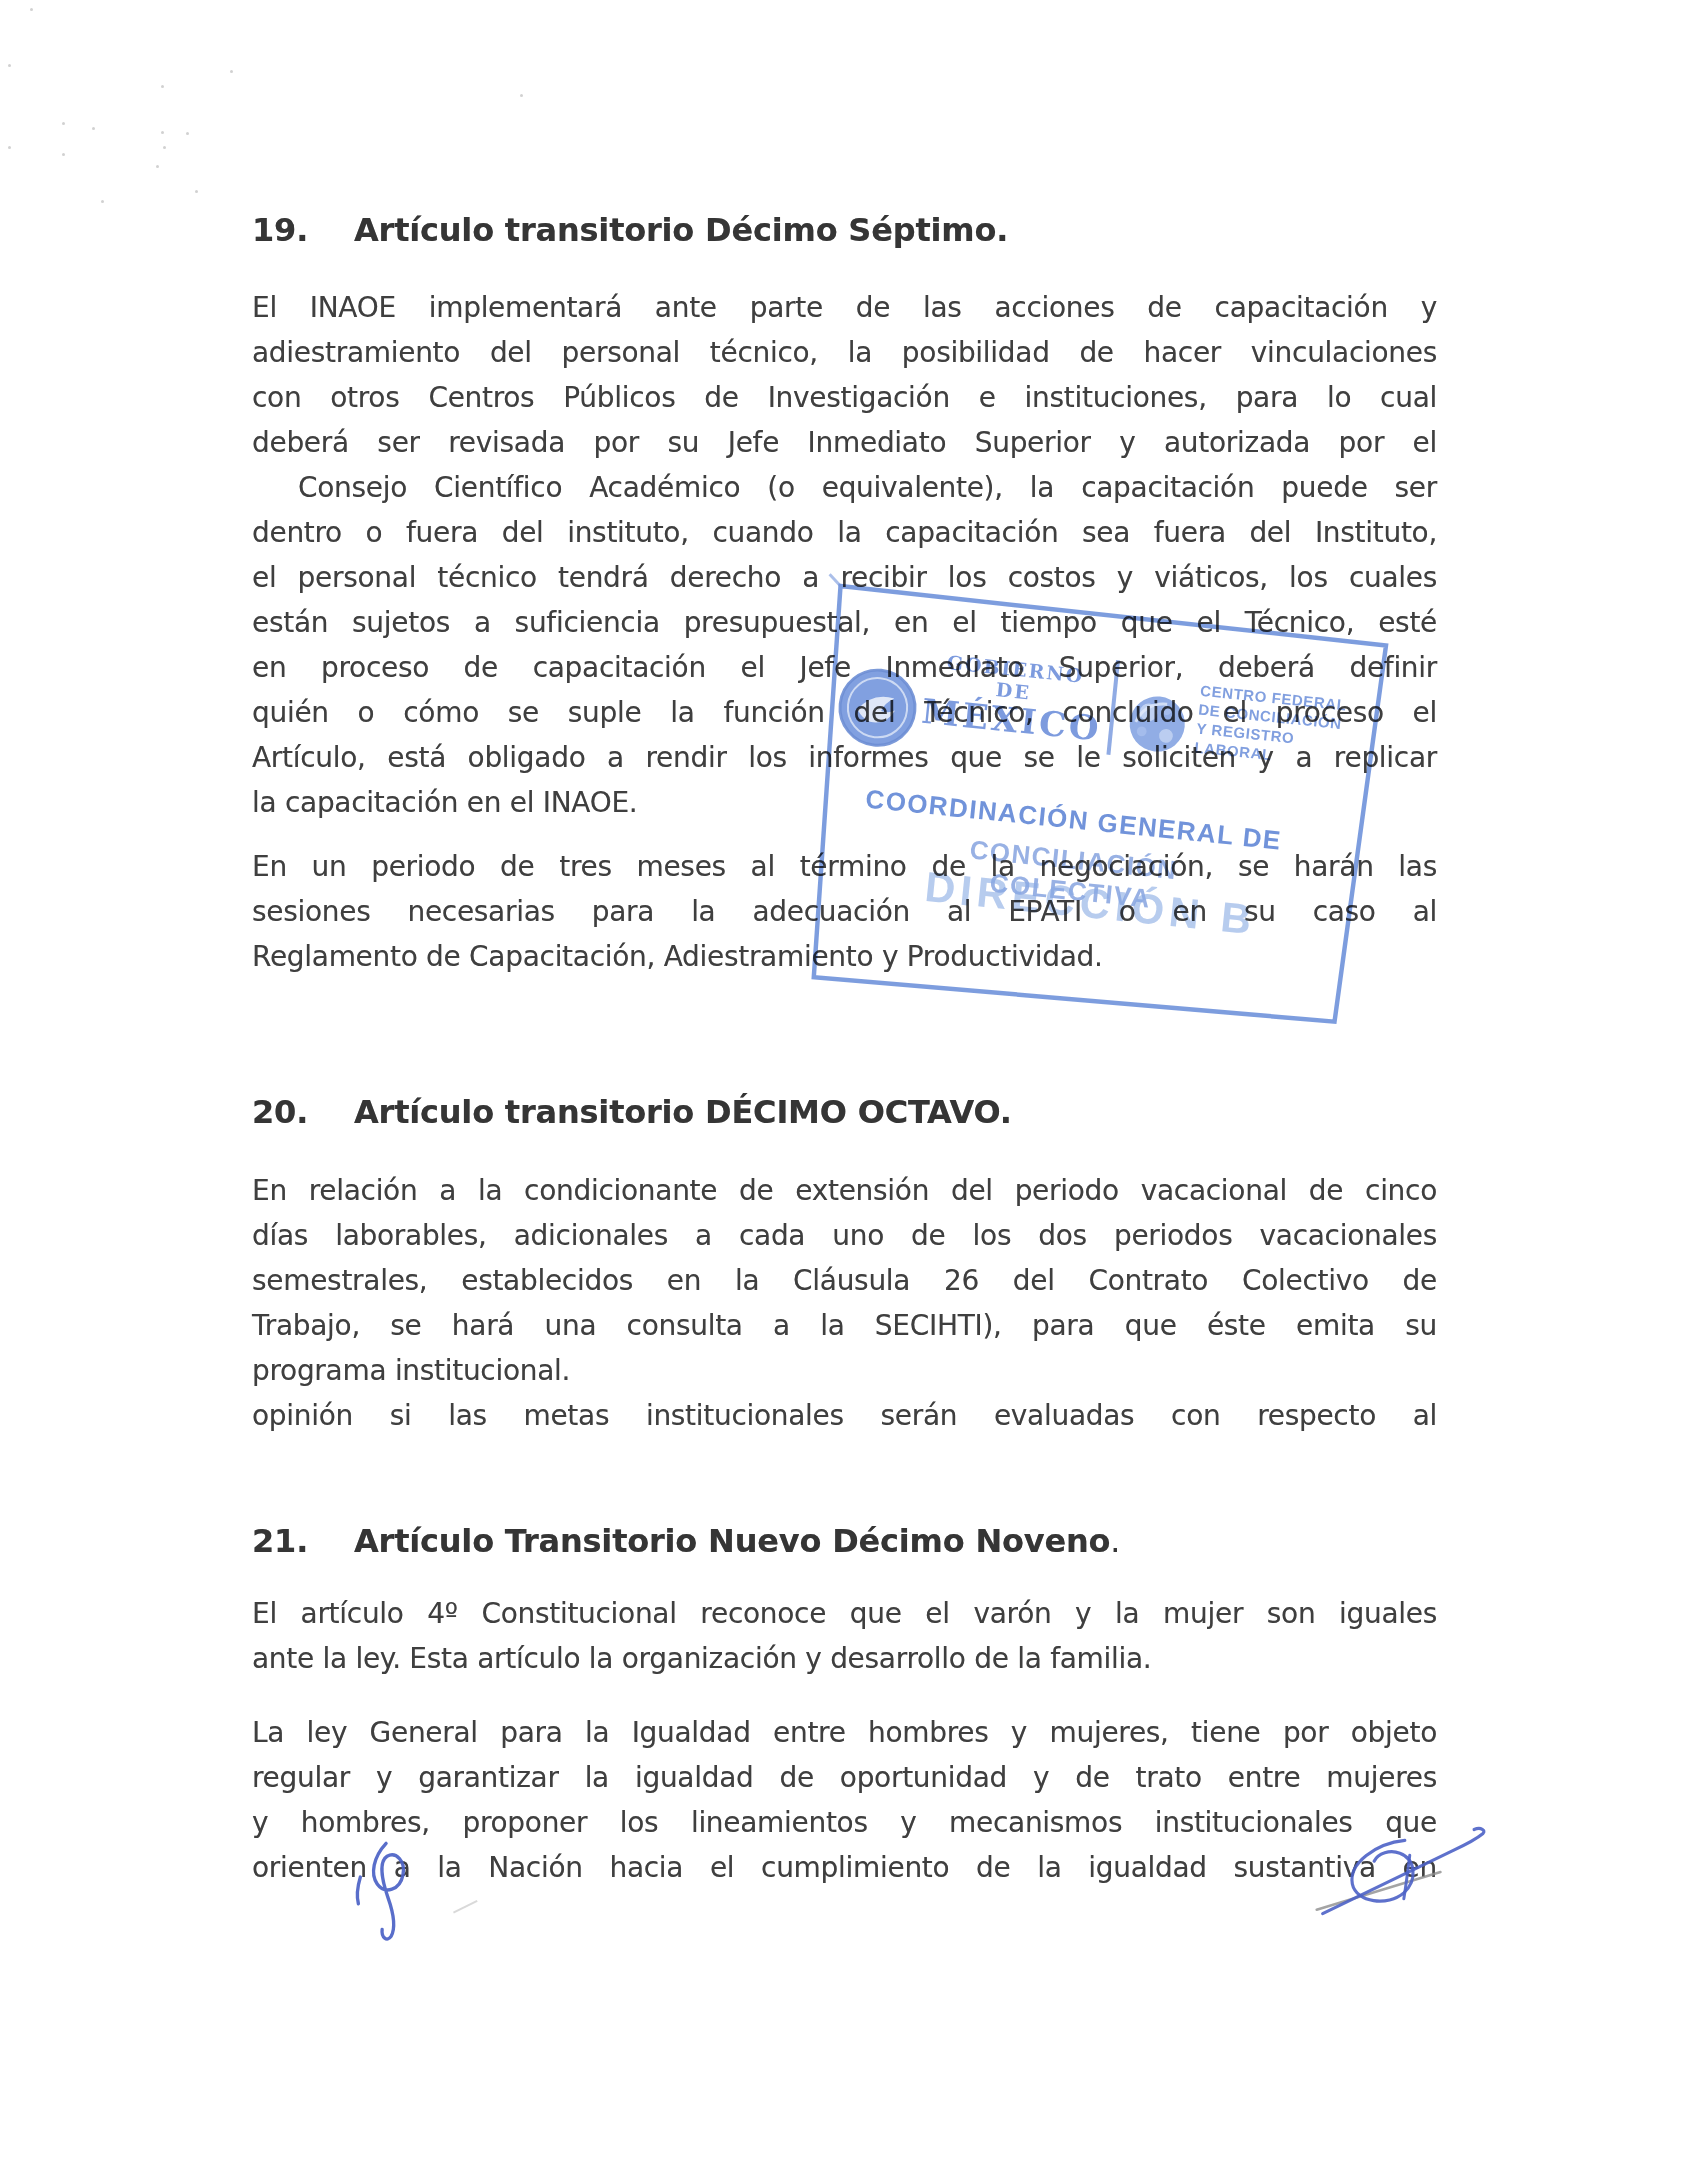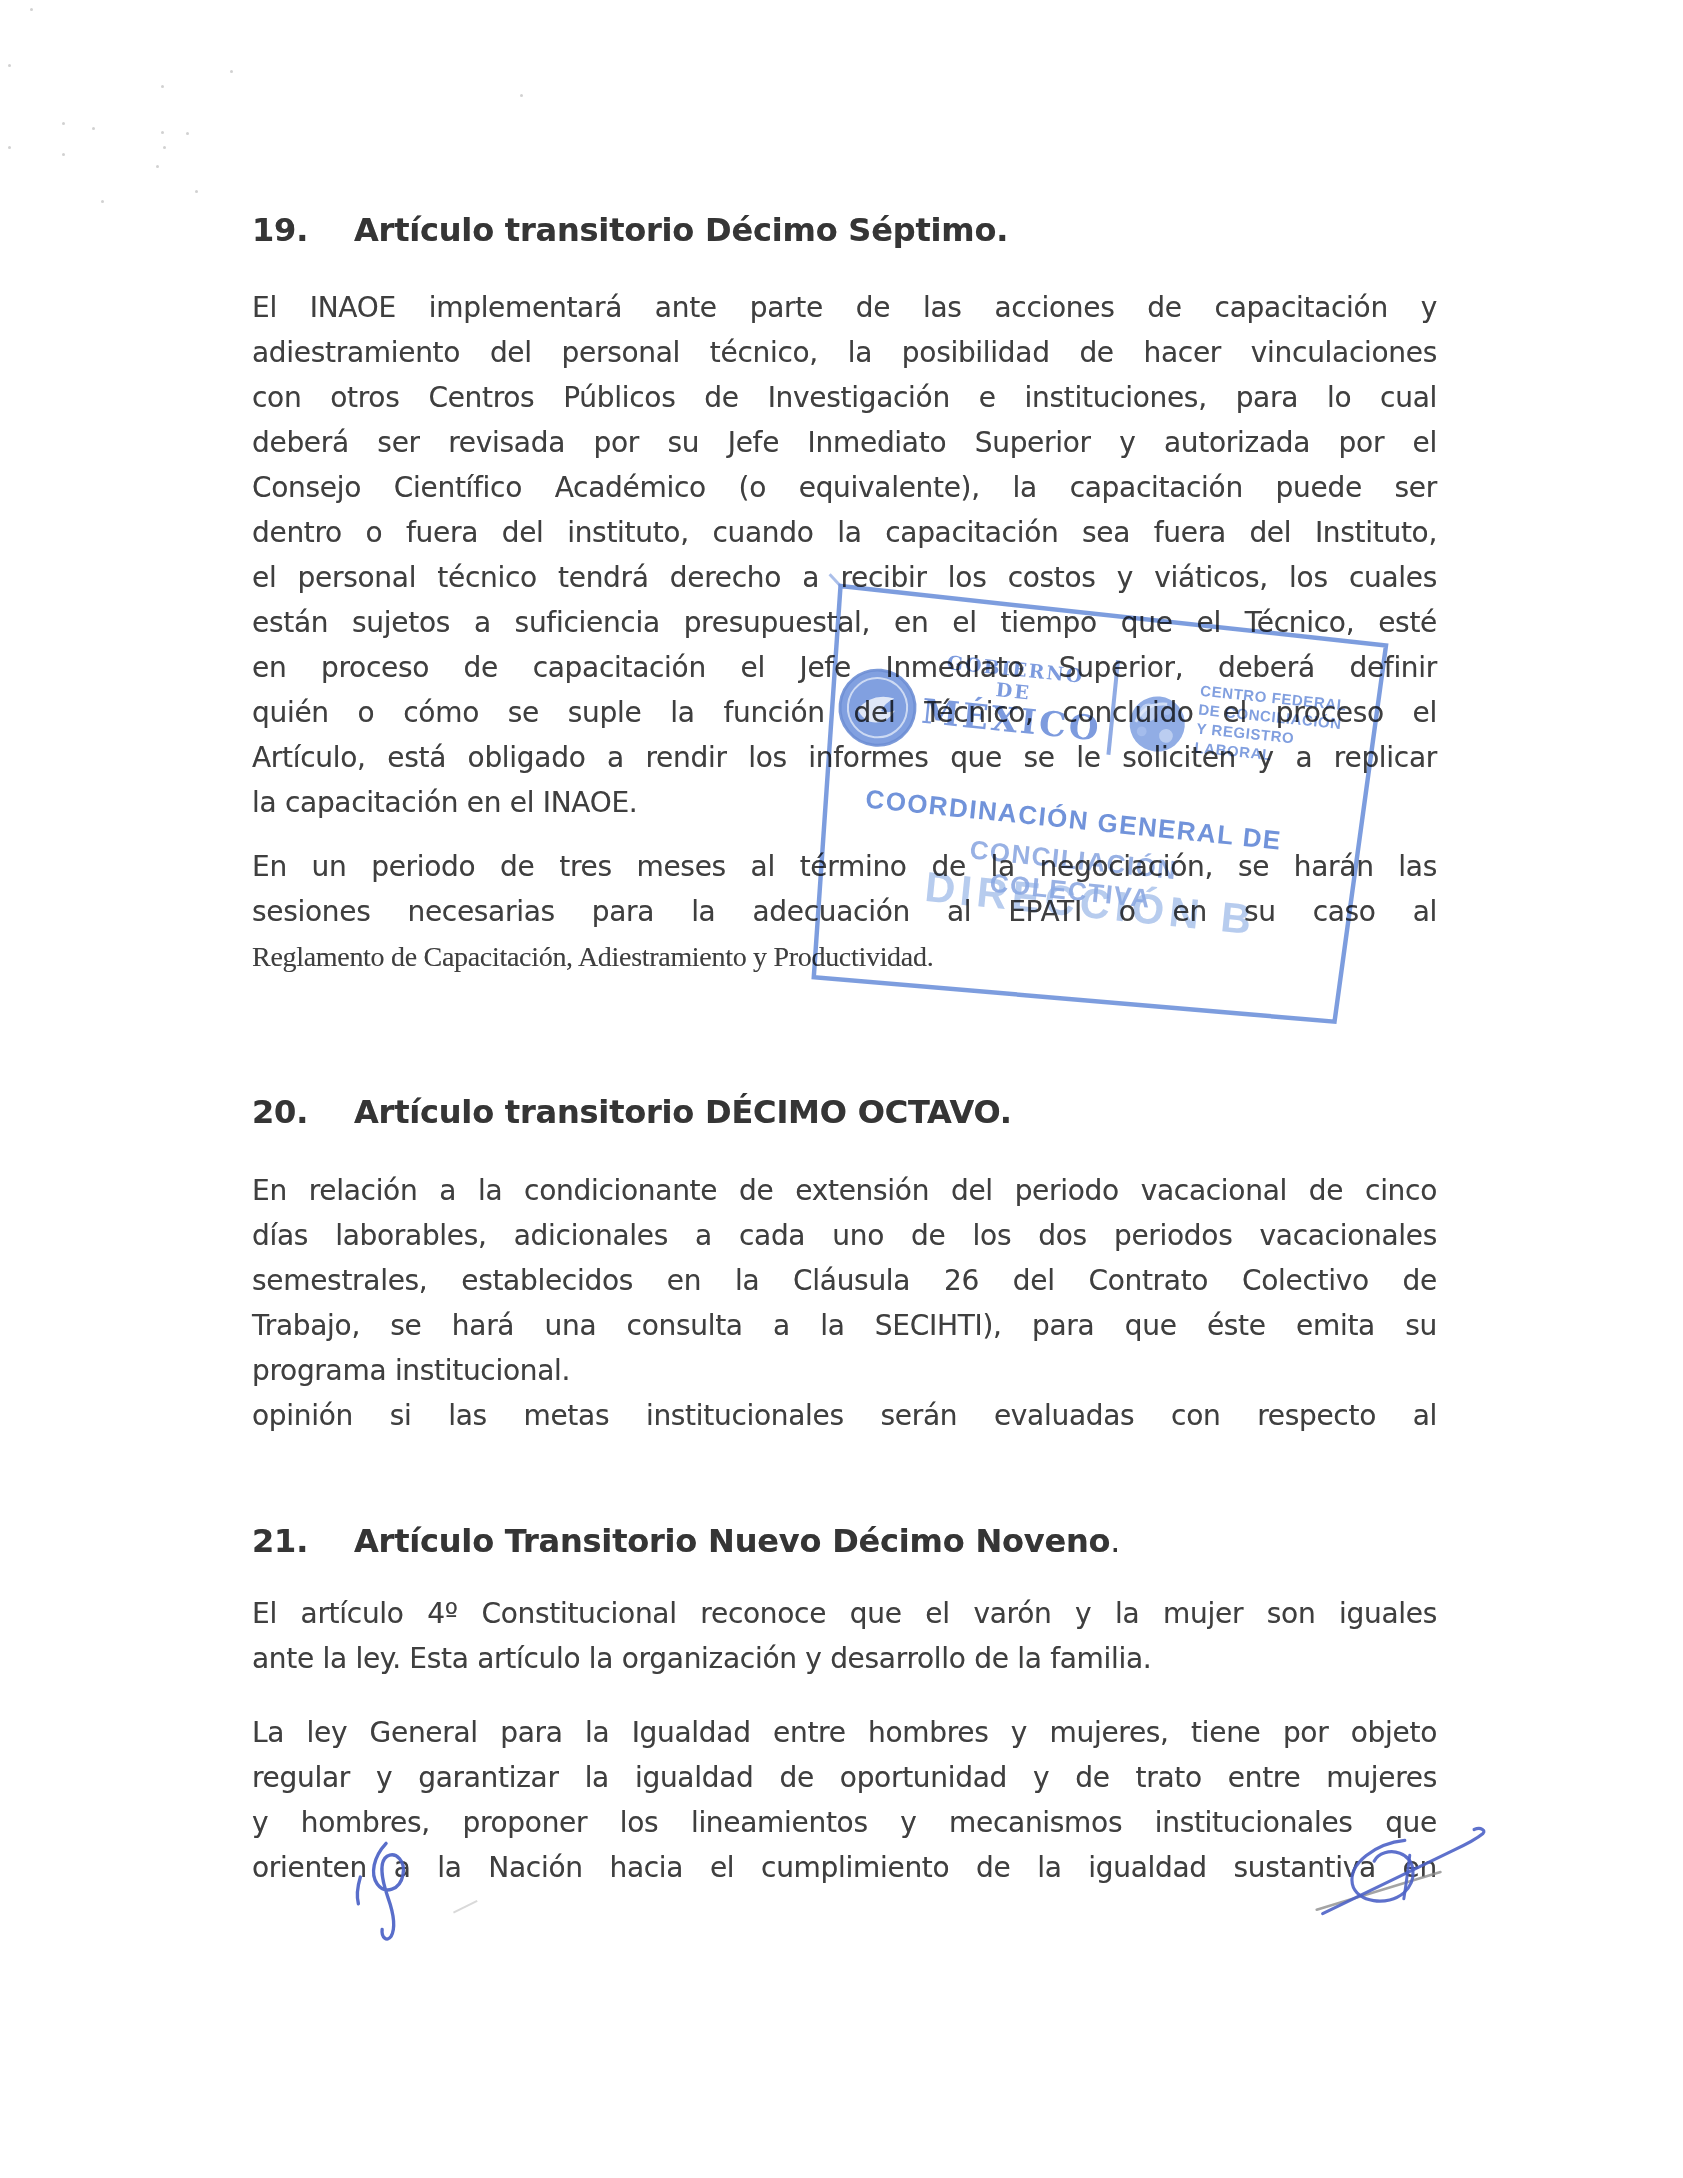--- a/index.html
+++ b/index.html
@@ -71,33 +71,33 @@
   <div id="doc-body">
       <div class="block heading" style="top: 211px;">
         <span class="num">19.</span>
         <span>Artículo transitorio Décimo Séptimo.</span>
       </div>
       <div class="block para" style="top: 285px;">
         <div class="pline" style="height: 45px;">El INAOE implementará ante parte de las acciones de capacitación y</div>
         <div class="pline" style="height: 45px;">adiestramiento del personal técnico, la posibilidad de hacer vinculaciones</div>
         <div class="pline" style="height: 45px;">con otros Centros Públicos de Investigación e instituciones, para lo cual</div>
         <div class="pline" style="height: 45px;">deberá ser revisada por su Jefe Inmediato Superior y autorizada por el</div>
-        <div class="pline" style="height: 45px;">Consejo Científico Académico (o equivalente), la capacitación puede ser</div>
+        <div class="pline" style="height: 45px; margin-left: 46px;">Consejo Científico Académico (o equivalente), la capacitación puede ser</div>
         <div class="pline" style="height: 45px;">dentro o fuera del instituto, cuando la capacitación sea fuera del Instituto,</div>
         <div class="pline" style="height: 45px;">el personal técnico tendrá derecho a recibir los costos y viáticos, los cuales</div>
         <div class="pline" style="height: 45px;">están sujetos a suficiencia presupuestal, en el tiempo que el Técnico, esté</div>
         <div class="pline" style="height: 45px;">en proceso de capacitación el Jefe Inmediato Superior, deberá definir</div>
         <div class="pline" style="height: 45px;">quién o cómo se suple la función del Técnico, concluido el proceso el</div>
         <div class="pline" style="height: 45px;">Artículo, está obligado a rendir los informes que se le soliciten y a replicar</div>
         <div class="pline endline" style="height: 45px;">la capacitación en el INAOE.</div>
       </div>
       <div class="block para" style="top: 844px;">
         <div class="pline" style="height: 45px;">En un periodo de tres meses al término de la negociación, se harán las</div>
         <div class="pline" style="height: 45px;">sesiones necesarias para la adecuación al EPATI o en su caso al</div>
-        <div class="pline endline" style="height: 45px; font-family: Liberation Serif, serif;">Reglamento de Capacitación, Adiestramiento y Productividad.</div>
+        <div class="pline endline" style="height: 45px;">Reglamento de Capacitación, Adiestramiento y Productividad.</div>
       </div>
       <div class="block heading" style="top: 1093px;">
         <span class="num">20.</span>
         <span>Artículo transitorio DÉCIMO OCTAVO.</span>
       </div>
       <div class="block para" style="top: 1168px;">
         <div class="pline" style="height: 45px;">En relación a la condicionante de extensión del periodo vacacional de cinco</div>
         <div class="pline" style="height: 45px;">días laborables, adicionales a cada uno de los dos periodos vacacionales</div>
         <div class="pline" style="height: 45px;">semestrales, establecidos en la Cláusula 26 del Contrato Colectivo de</div>
         <div class="pline" style="height: 45px;">Trabajo, se hará una consulta a la SECIHTI), para que éste emita su</div>

